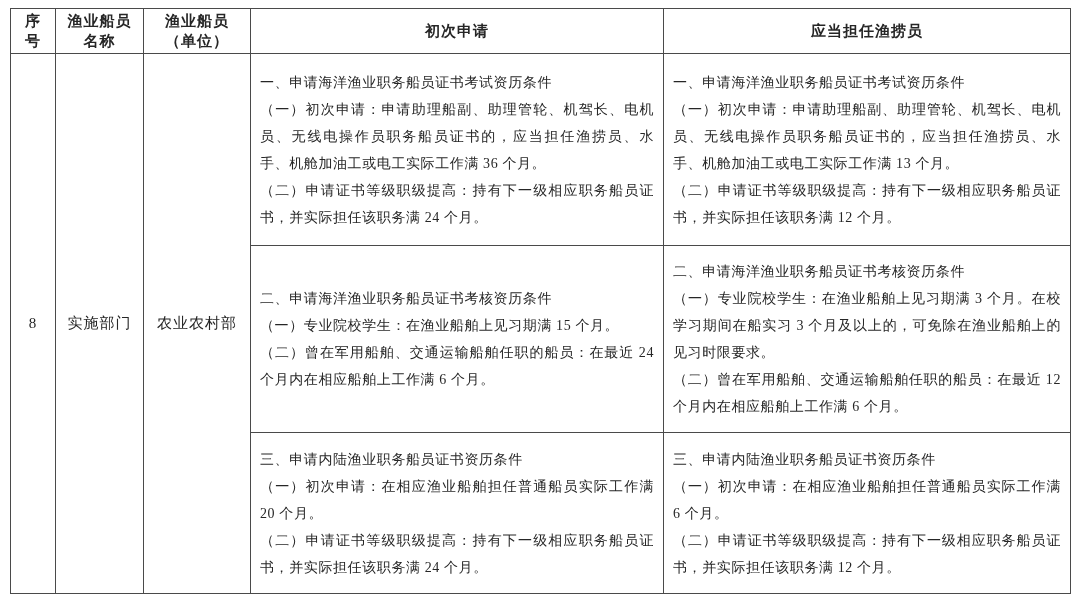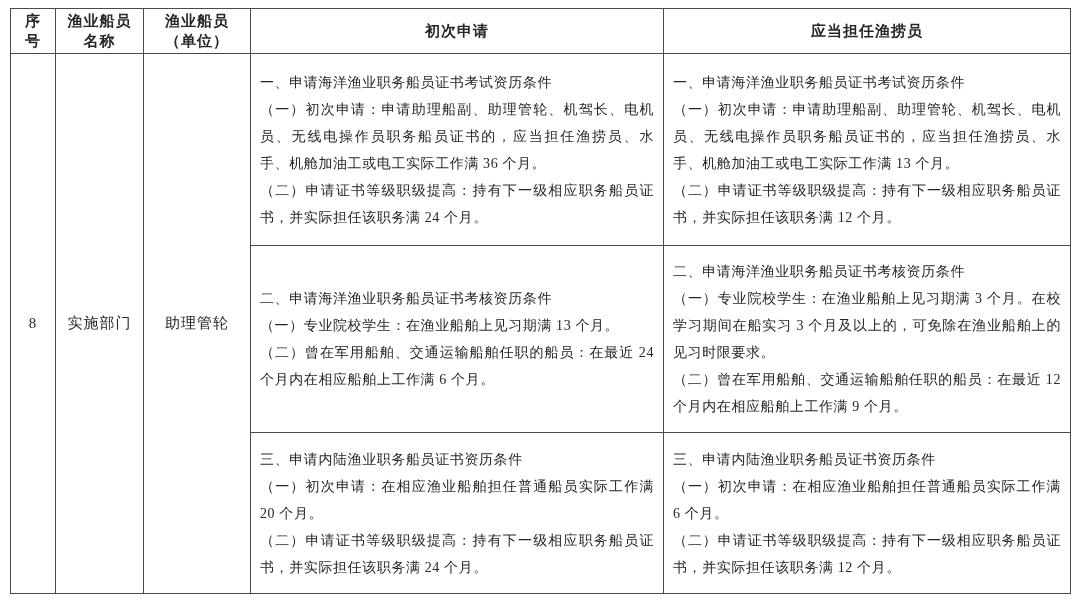--- a/index.html
+++ b/index.html
@@ -93,42 +93,42 @@
         </th>
         <th>
           <span class="hl">应当担任渔捞员</span>
         </th>
       </tr>
     </thead>
     <tbody>
       <tr class="sub-row-1">
         <td class="cell-center" rowspan="3">8</td>
         <td class="cell-center" rowspan="3">实施部门</td>
-        <td class="cell-center" rowspan="3">助理管轮</td>
+        <td class="cell-center" rowspan="3">农业农村部</td>
         <td class="cell-cond">
           <p>一、申请海洋渔业职务船员证书考试资历条件</p>
           <p>（一）初次申请：申请助理船副、助理管轮、机驾长、电机员、无线电操作员职务船员证书的，应当担任渔捞员、水手、机舱加油工或电工实际工作满 36 个月。</p>
           <p>（二）申请证书等级职级提高：持有下一级相应职务船员证书，并实际担任该职务满 24 个月。</p>
         </td>
         <td class="cell-cond">
           <p>一、申请海洋渔业职务船员证书考试资历条件</p>
           <p>（一）初次申请：申请助理船副、助理管轮、机驾长、电机员、无线电操作员职务船员证书的，应当担任渔捞员、水手、机舱加油工或电工实际工作满 13 个月。</p>
           <p>（二）申请证书等级职级提高：持有下一级相应职务船员证书，并实际担任该职务满 12 个月。</p>
         </td>
       </tr>
       <tr class="sub-row-2">
         <td class="cell-cond">
           <p>二、申请海洋渔业职务船员证书考核资历条件</p>
-          <p>（一）专业院校学生：在渔业船舶上见习期满 13 个月。</p>
+          <p>（一）专业院校学生：在渔业船舶上见习期满 15 个月。</p>
           <p>（二）曾在军用船舶、交通运输船舶任职的船员：在最近 24 个月内在相应船舶上工作满 6 个月。</p>
         </td>
         <td class="cell-cond">
           <p>二、申请海洋渔业职务船员证书考核资历条件</p>
           <p>（一）专业院校学生：在渔业船舶上见习期满 3 个月。在校学习期间在船实习 3 个月及以上的，可免除在渔业船舶上的见习时限要求。</p>
-          <p>（二）曾在军用船舶、交通运输船舶任职的船员：在最近 12 个月内在相应船舶上工作满 9 个月。</p>
+          <p>（二）曾在军用船舶、交通运输船舶任职的船员：在最近 12 个月内在相应船舶上工作满 6 个月。</p>
         </td>
       </tr>
       <tr class="sub-row-3">
         <td class="cell-cond">
           <p>三、申请内陆渔业职务船员证书资历条件</p>
           <p>（一）初次申请：在相应渔业船舶担任普通船员实际工作满 20 个月。</p>
           <p>（二）申请证书等级职级提高：持有下一级相应职务船员证书，并实际担任该职务满 24 个月。</p>
         </td>
         <td class="cell-cond">
           <p>三、申请内陆渔业职务船员证书资历条件</p>

